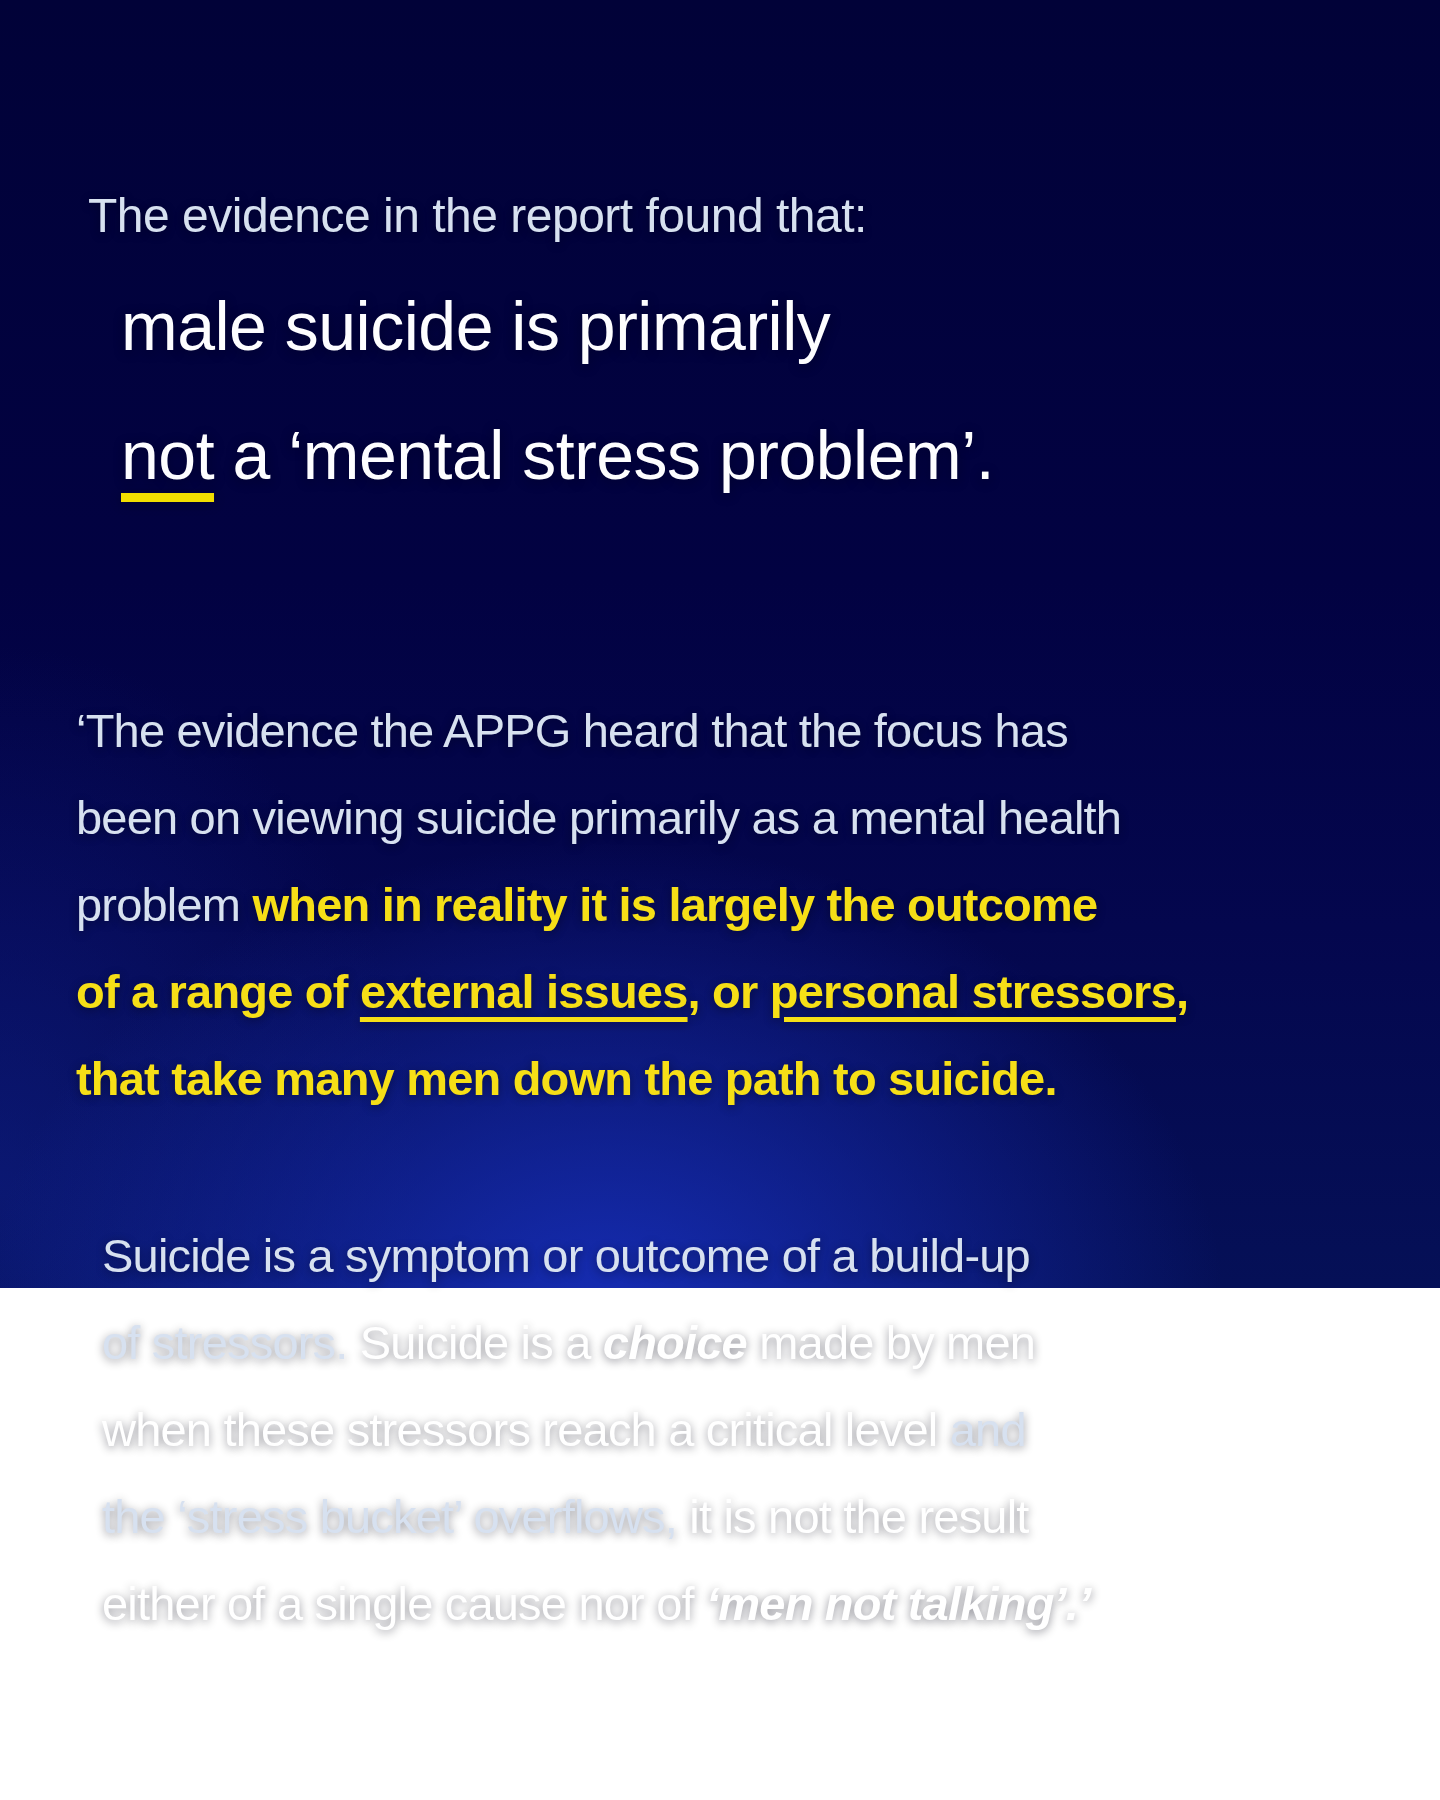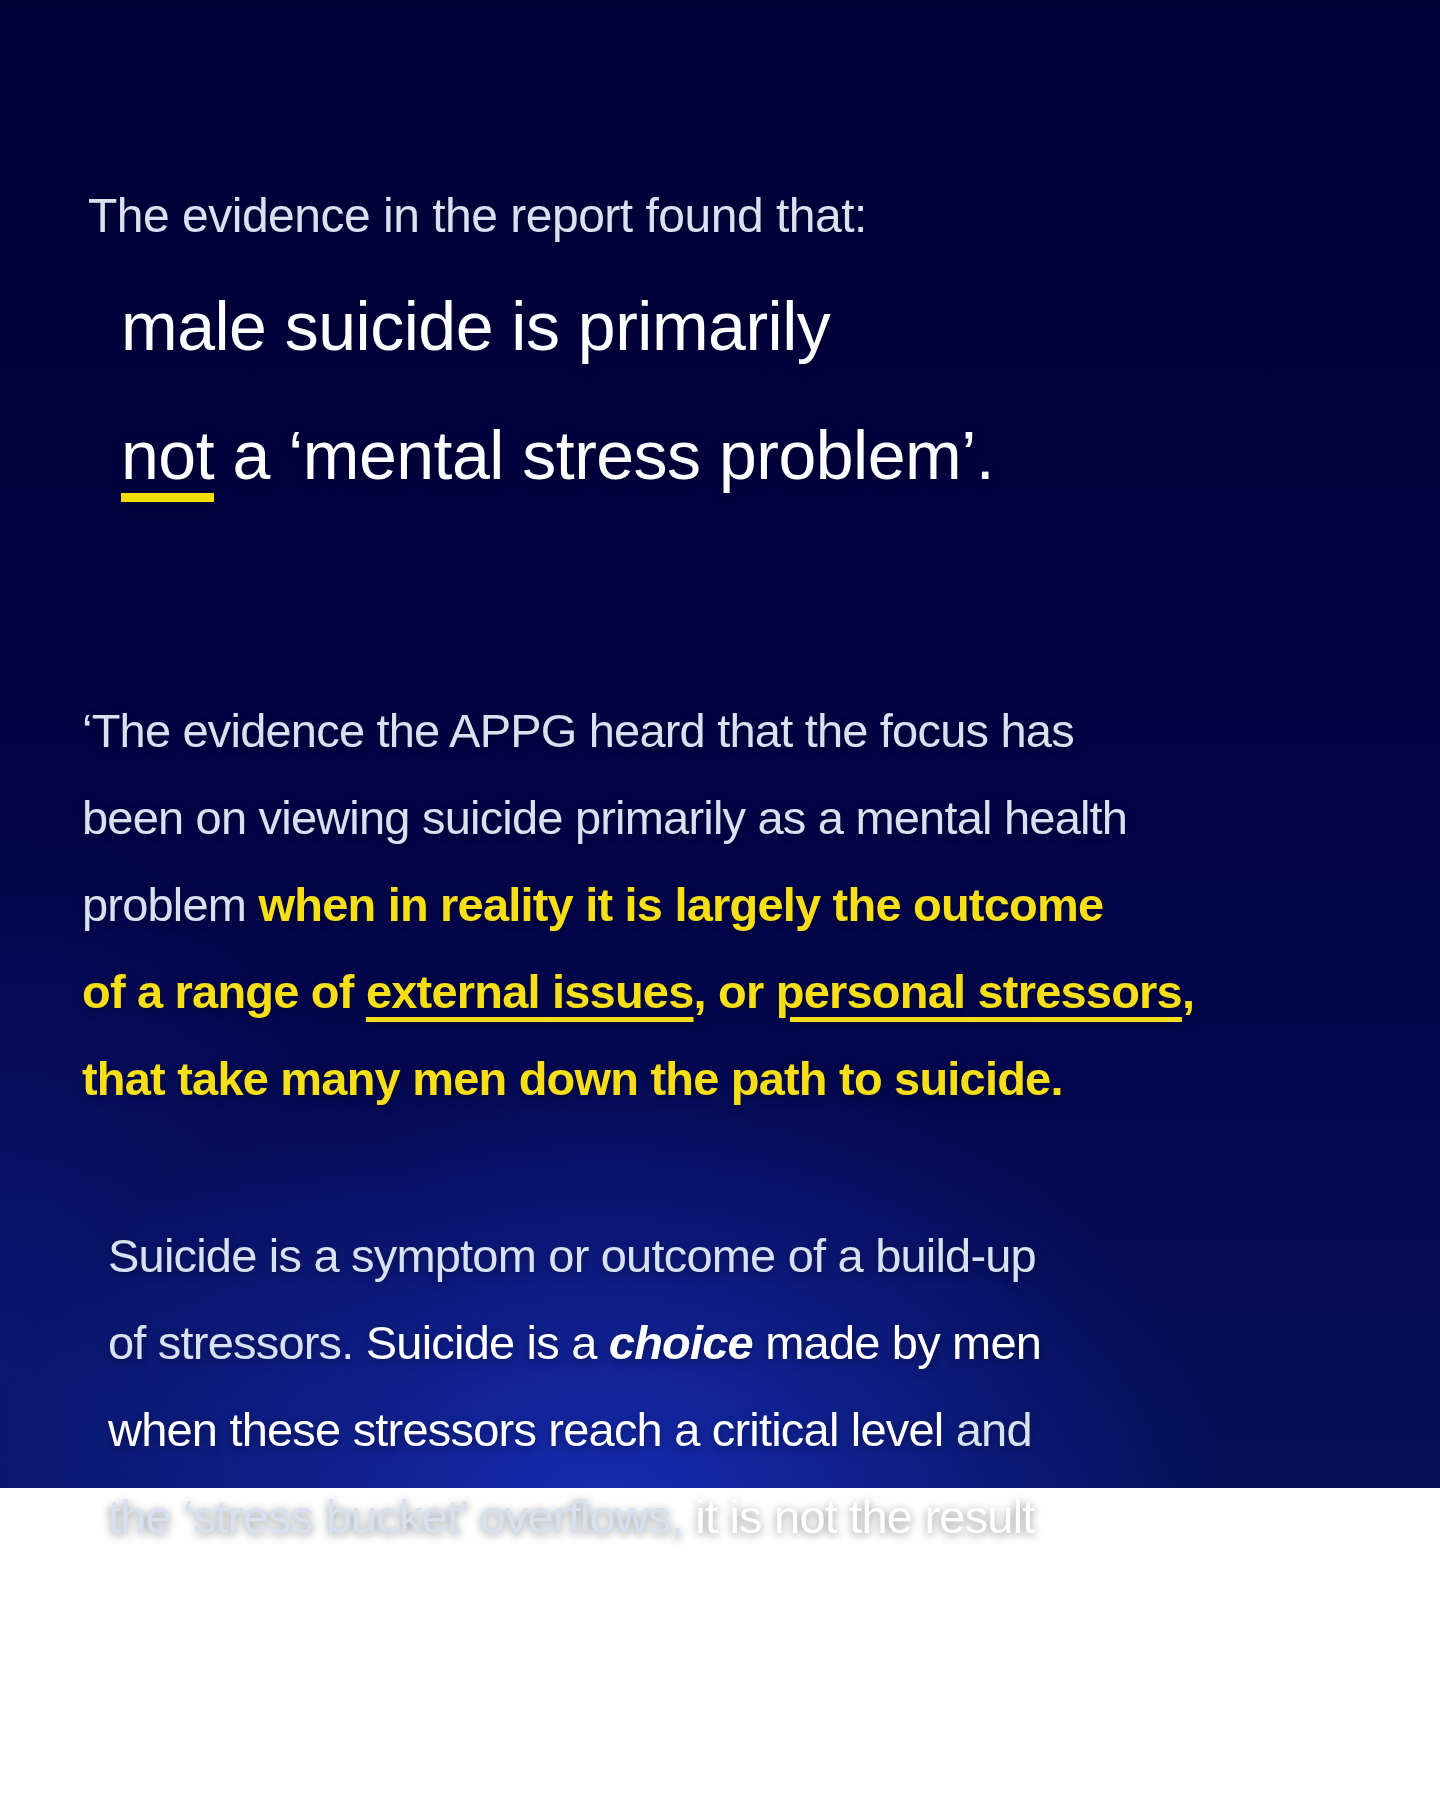--- a/index.html
+++ b/index.html
@@ -8,21 +8,21 @@
   }
   body {
     width: 1440px;
     height: 1800px;
     overflow: hidden;
     font-family: "Liberation Sans", sans-serif;
   }
   .canvas {
     position: relative;
     width: 1440px;
-    height: 1488px;
+    height: 1288px;
     background:
       radial-gradient(1000px 760px at 42% 102%, rgba(24, 48, 190, 0.9), rgba(24, 48, 190, 0) 62%),
       radial-gradient(700px 900px at 0% 92%, rgba(18, 36, 150, 0.45), rgba(18, 36, 150, 0) 60%),
       linear-gradient(180deg, #010238 0%, #020242 45%, #04074e 72%, #051057 100%);
   }
   .block { position: absolute; }
   .line { white-space: nowrap; }
 
   
   .intro {
@@ -49,21 +49,21 @@
   }
   .heading .not {
     text-decoration: underline;
     text-decoration-color: #f2de00;
     text-decoration-thickness: 9px;
     text-underline-offset: 14px;
   }
 
   
   .para {
-    left: 82px;
+    left: 76px;
     font-size: 47px;
     line-height: 87px;
     letter-spacing: -0.8px;
     color: #d7e1f0;
     text-shadow: 0 2px 10px rgba(0, 0, 20, 0.45);
   }
   .quote { top: 687px; }
   .body2 { top: 1212px; margin-left: 26px; }
 
   .light  { color: #d7e1f0; font-weight: 400; }
@@ -118,15 +118,18 @@
     </div>
     <div class="line">
       <span class="light">of stressors. </span><span class="bold">Suicide is a </span><span class="bi">choice</span><span class="bold"> made by men</span>
     </div>
     <div class="line">
       <span class="bold">when these stressors reach a critical level</span><span class="light"> and</span>
     </div>
     <div class="line">
       <span class="light">the ‘stress bucket’ overflows, </span><span class="bold">it is not the result</span>
     </div>
+    <div class="line">
+      <span class="bold">either of a single cause nor of </span><span class="bi">‘men not talking’.’</span>
+    </div>
   </div>
 
 </div>
 
 </body></html>

